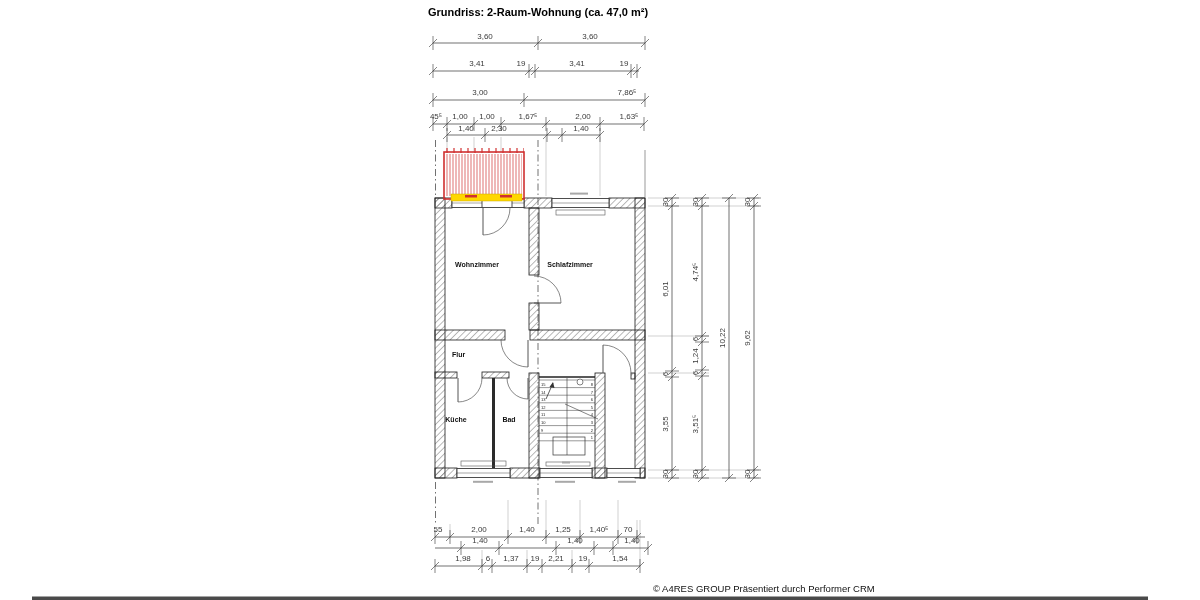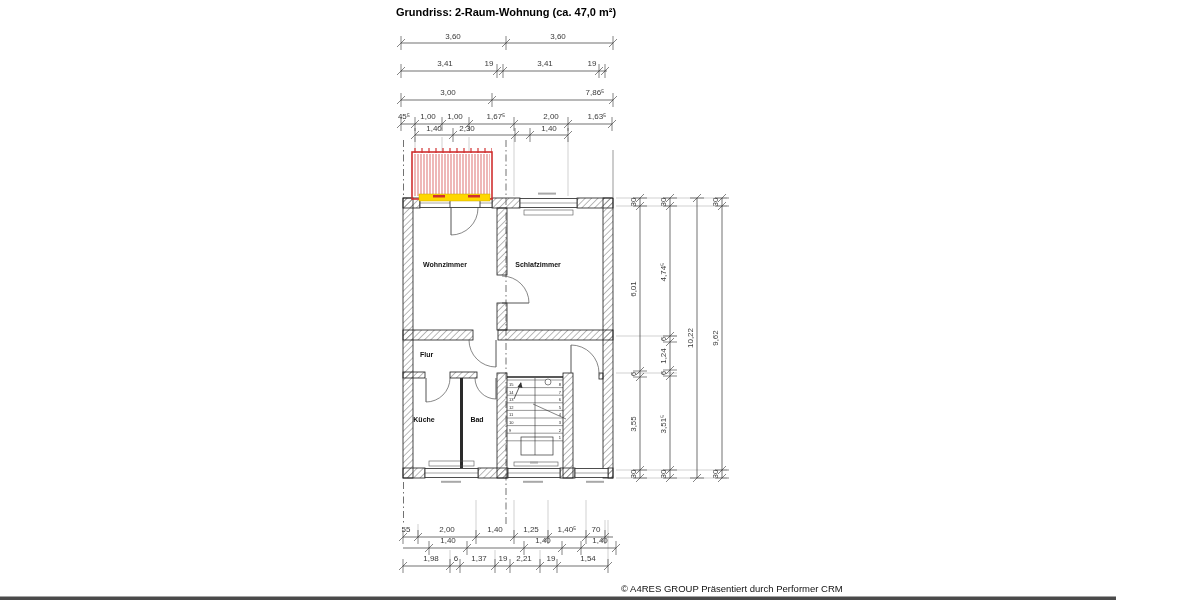--- a/index.html
+++ b/index.html
@@ -1,17 +1,17 @@
 <!DOCTYPE html>
 <html><head>
 <meta charset="utf-8">
 <style>
   html,body{margin:0;padding:0;background:#ffffff;}
   .stage{position:relative;width:1116px;height:600px;background:#fff;overflow:hidden;
-         font-family:"Liberation Sans",sans-serif;}
+         font-family:"Liberation Sans",sans-serif;margin-left:32px;}
   svg{position:absolute;left:0;top:0;}
   svg text{font-family:"Liberation Sans",sans-serif;}
   .title-label{font-size:11px;font-weight:bold;fill:#000;}
   .dim{font-size:8px;fill:#3a3a3a;}
   .room{font-size:7px;font-weight:bold;fill:#111;}
   .stair-num{font-size:4px;fill:#222;}
   .footer-text{font-size:9.5px;fill:#111;}
   .wall{fill:url(#wallH);stroke:#1a1a1a;stroke-width:0.8;}
   .dimline{stroke:#333;stroke-width:0.7;fill:none;}
   .ext{stroke:#999;stroke-width:0.45;fill:none;}

